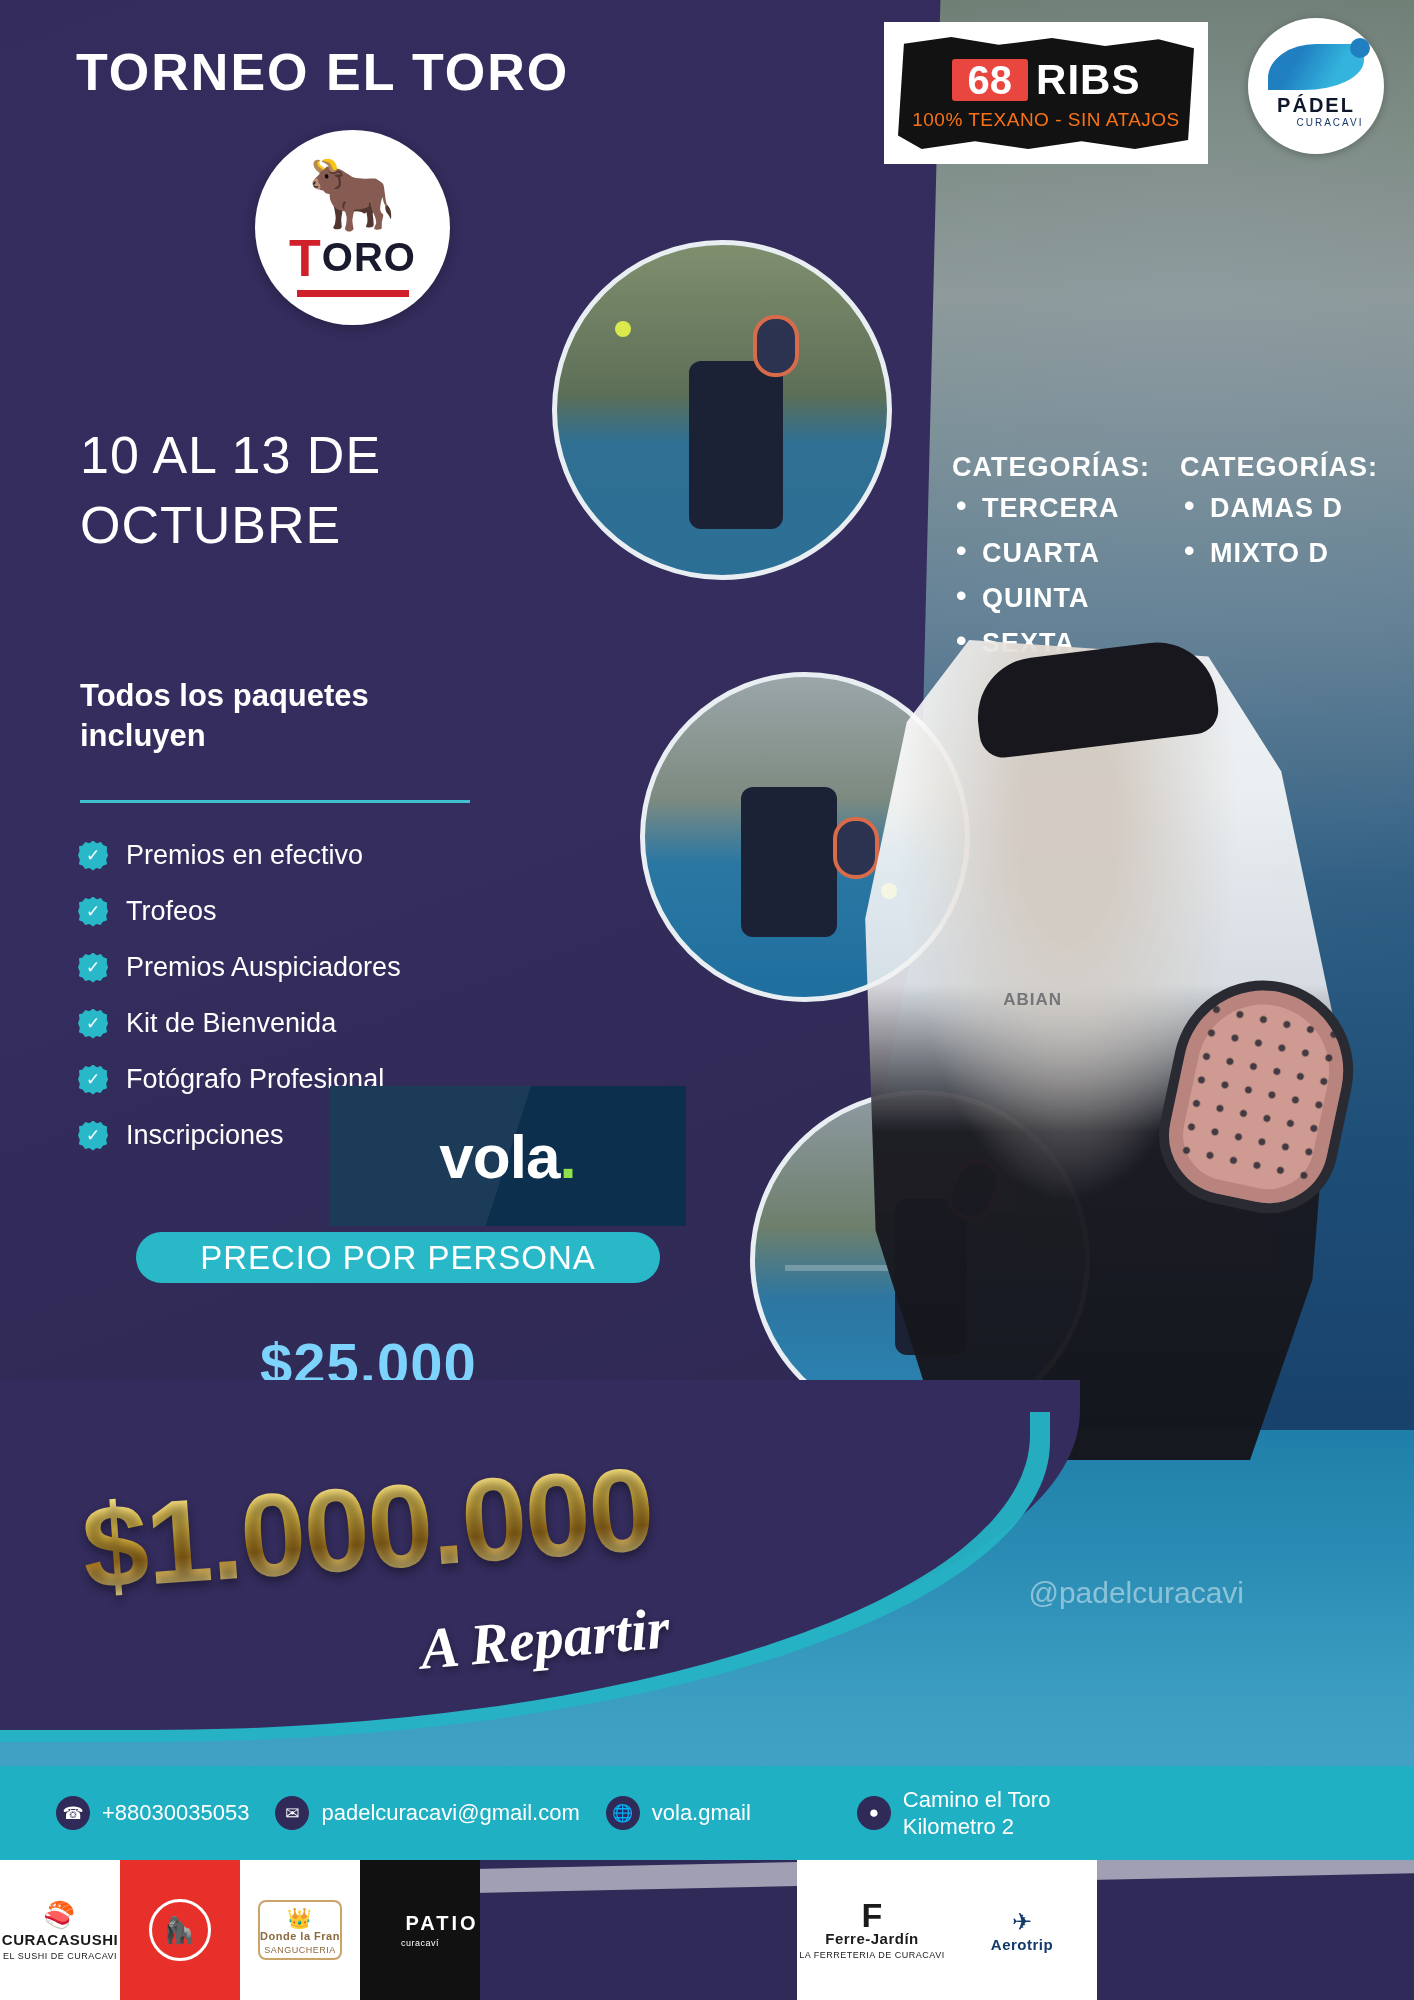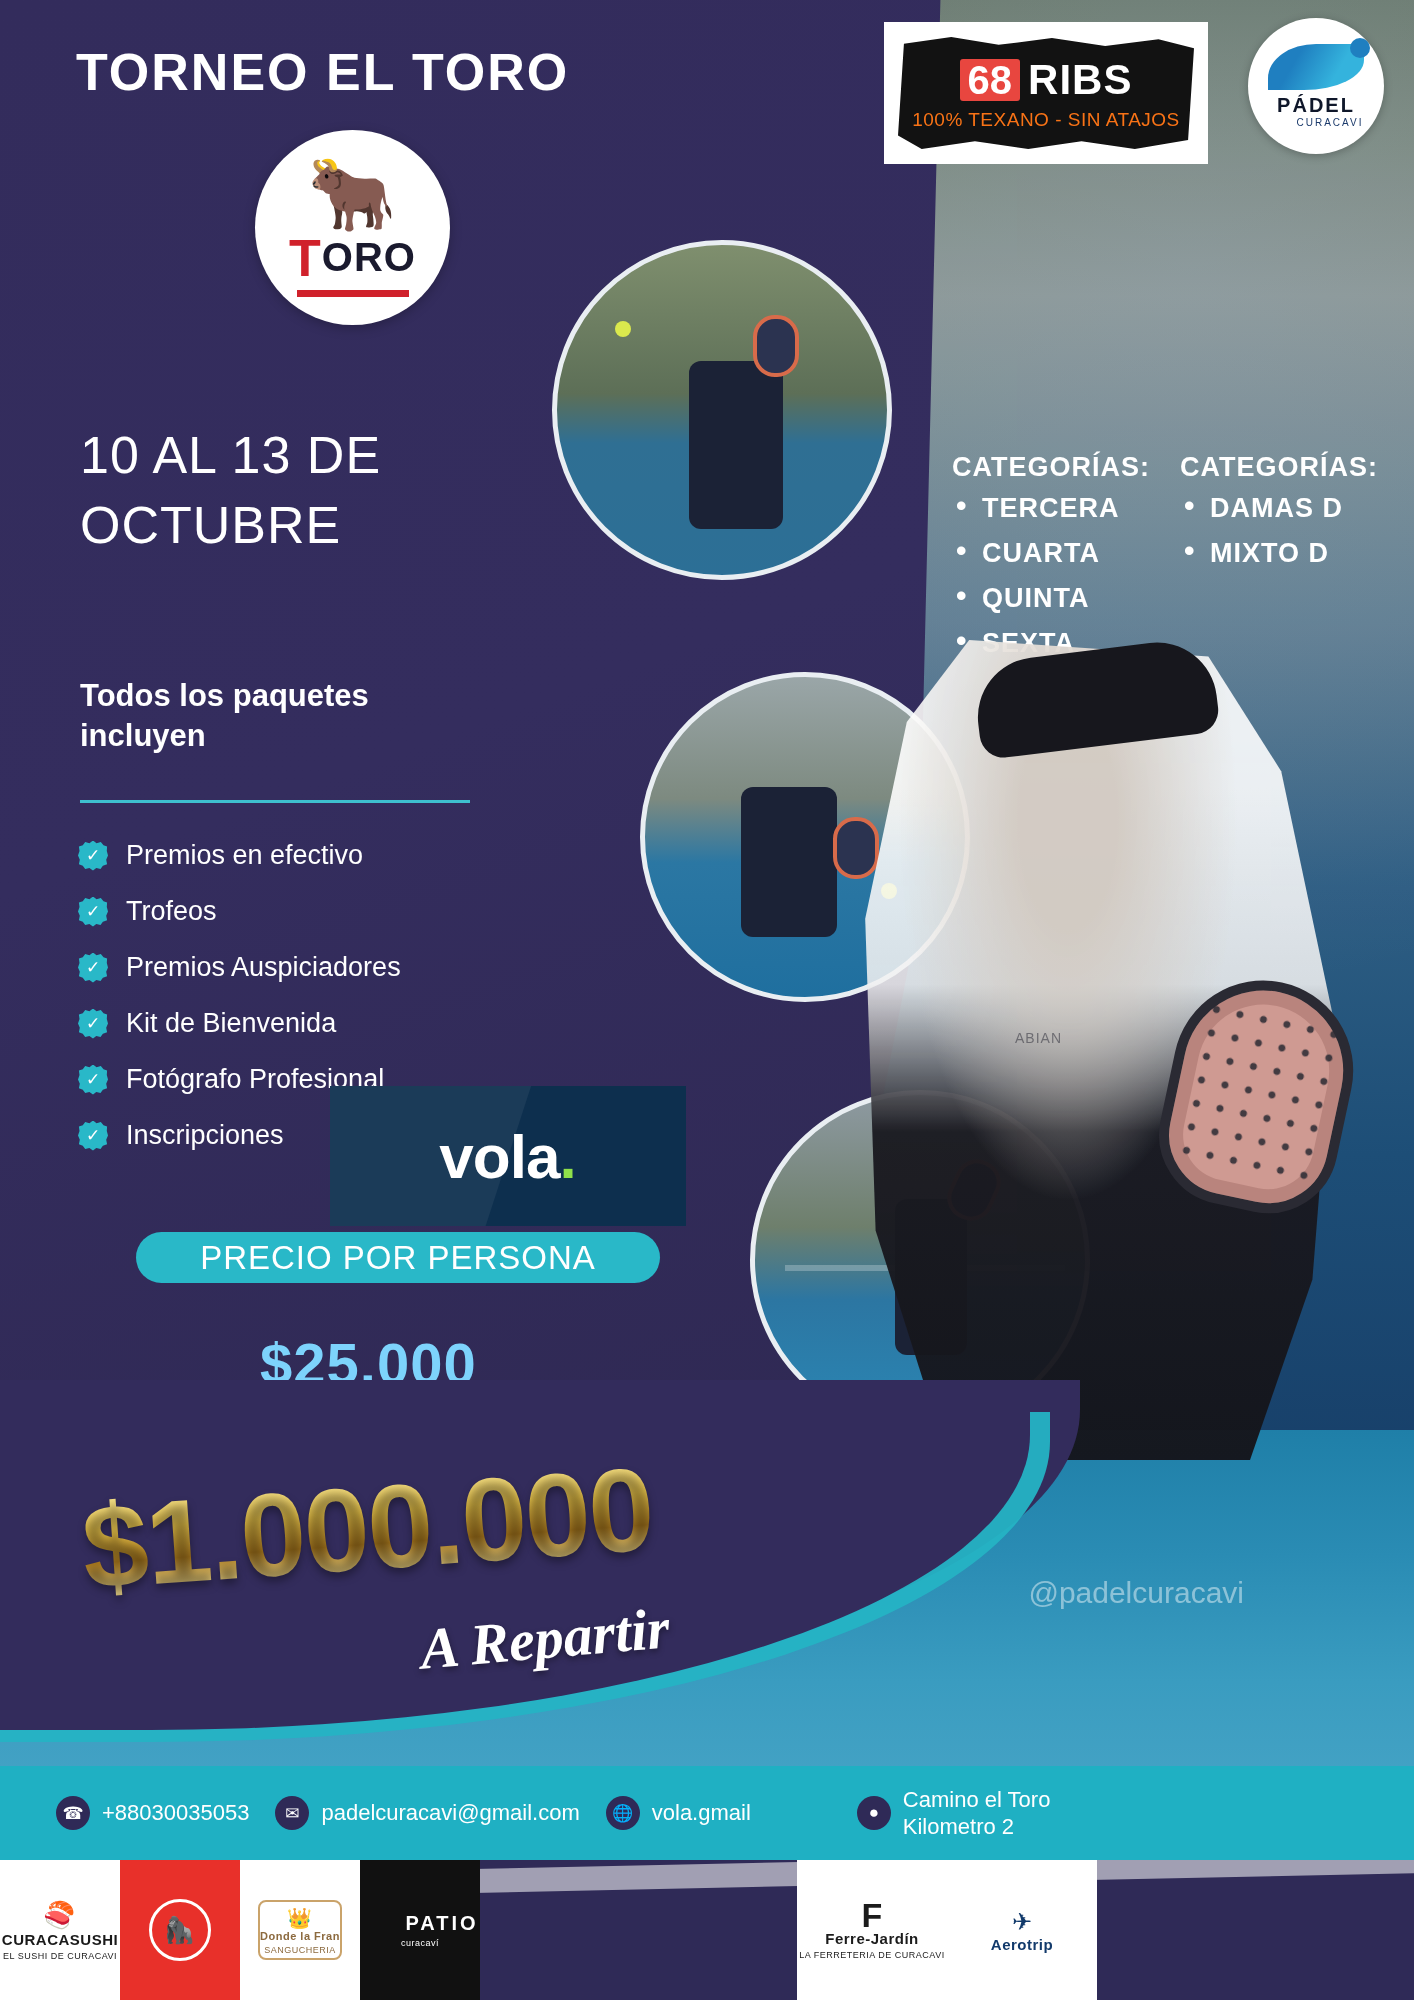--- a/index.html
+++ b/index.html
@@ -97,21 +97,21 @@
   }
   .ribs-inner {
     width: 296px; height: 112px; background: #121212;
     display: flex; flex-direction: column; align-items: center; justify-content: center;
     position: relative;
     clip-path: polygon(2% 6%, 18% 0, 34% 7%, 52% 1%, 70% 8%, 88% 2%, 100% 10%, 98% 92%, 80% 100%, 62% 93%, 44% 100%, 26% 93%, 8% 100%, 0 88%);
   }
   .ribs-row { display: flex; align-items: center; gap: 8px; }
   .ribs-68 {
     background: #e8463f; color: #fff; font-weight: bold; font-size: 40px;
-    padding: 0 8px; border-radius: 3px; line-height: 1.05;
+    padding: 0 16px; border-radius: 3px; line-height: 1.05;
   }
   .ribs-word { color: #fff; font-weight: bold; font-size: 42px; letter-spacing: 1px; }
   .ribs-sub { color: #f97316; font-size: 19px; margin-top: 5px; letter-spacing: 0.5px; }
 
   
   .padel-logo {
     position: absolute; left: 1248px; top: 18px; width: 136px; height: 136px;
     border-radius: 50%; background: #fff;
     display: flex; flex-direction: column; align-items: center; justify-content: center;
     box-shadow: 0 2px 8px rgba(0,0,0,0.25);
@@ -246,22 +246,22 @@
     box-shadow: inset 0 0 0 14px #b9847d;
   }
   .racket-holes {
     position: absolute; right: 86px; top: 1008px; width: 140px; height: 170px;
     transform: rotate(12deg);
     background-image: radial-gradient(#2a2a33 3px, rgba(0,0,0,0) 4px);
     background-size: 24px 24px;
     opacity: 0.85;
   }
   .jersey-name {
-    position: absolute; right: 352px; top: 1030px;
-    color: rgba(70,70,80,0.65); font-size: 14px; font-weight: normal; letter-spacing: 1px;
+    position: absolute; right: 352px; top: 990px;
+    color: rgba(70,70,80,0.65); font-size: 17px; font-weight: bold; letter-spacing: 1px;
   }
 
   
   .contact-bar {
     position: absolute; left: 0; bottom: 140px; width: 1414px; height: 94px;
     background: #1fb0c3;
     display: flex; align-items: center; padding-left: 56px; gap: 26px;
   }
   .contact-item { display: flex; align-items: center; gap: 12px; }
   .c-ico {

